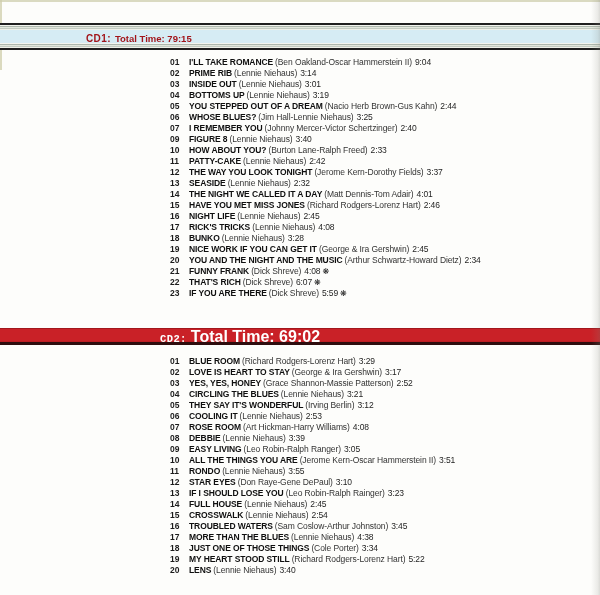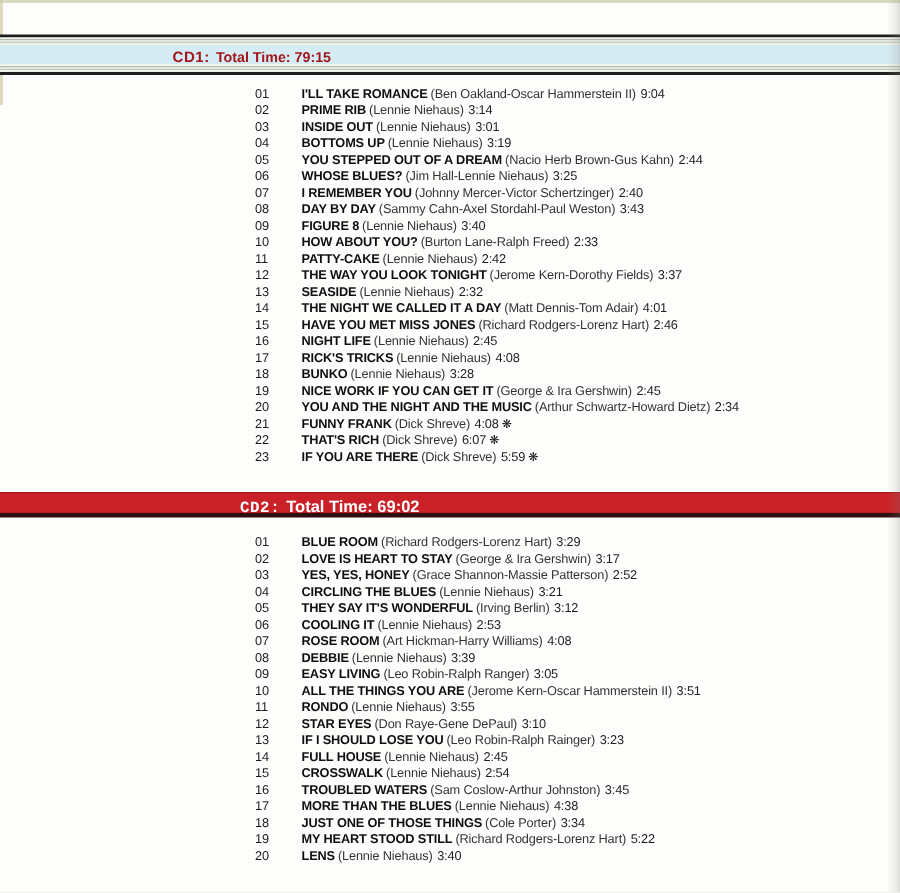--- a/index.html
+++ b/index.html
@@ -19,52 +19,52 @@
     border-top:2px solid var(--rule,#1f1f1f);
     border-bottom:2px solid var(--rule,#1f1f1f);
   }
   .stripes{
     height:5px;
     background:repeating-linear-gradient(180deg,
       #f3f5ef 0 1px,#aeb8ae 1px 2px,#e2e6dc 2px 3px,#c3ccc2 3px 4px,#eff1e9 4px 5px);
   }
   .cd1-blue{
     height:13px;background:var(--cd1-band,#d6ecf4);
-    line-height:13px;padding-left:115px;white-space:nowrap;
+    line-height:13px;padding-left:86px;white-space:nowrap;
   }
   .cd1-blue .hdr-label{
     font-weight:bold;font-size:10px;letter-spacing:.4px;color:var(--cd1-text,#a2151a);
   }
   .cd1-blue .hdr-total{
     font-weight:bold;font-size:9.5px;color:var(--cd1-text,#a2151a);margin-left:4px;
   }
   
   .cd2-header{
     position:absolute;top:328px;left:0;width:100%;height:17px;
     background:linear-gradient(180deg,#a2171c 0 1px,var(--cd2-band,#c92127) 1px 13px,#b01a1f 100%);
     border-bottom:3px solid var(--cd2-rule,#2e0d0e);
     line-height:17px;padding-left:160px;box-sizing:border-box;white-space:nowrap;
   }
   .cd2-header .hdr-label{
     font-weight:bold;font-size:10.5px;letter-spacing:.4px;color:var(--cd2-text,#ffffff);font-family:Liberation Mono, monospace;
   }
   .cd2-header .hdr-total{
-    font-weight:bold;font-size:11px;color:var(--cd2-text,#ffffff);margin-left:4px;
+    font-weight:bold;font-size:16px;color:var(--cd2-text,#ffffff);margin-left:4px;
   }
   
   .tracks{
     position:absolute;left:170px;margin:0;padding:0;list-style:none;
   }
   #cd1-tracks{top:57px;}
   #cd2-tracks{top:356px;}
   .track{
     height:11px;line-height:11px;font-size:8.5px;letter-spacing:-.1px;
     color:var(--track-text,#222);white-space:nowrap;
   }
-  .track .num{display:inline-block;width:13px;margin-right:18px;color:#1c1c1c;}
+  .track .num{display:inline-block;width:13px;margin-right:6px;color:#1c1c1c;font-weight:bold;}
   .track .title{font-weight:bold;color:var(--title-text,#0f0f0f);}
   .track .credits{color:#333;margin-left:2px;}
   .track .time{color:#1e1e1e;margin-left:3px;}
   .track .mark{color:#111;font-size:8px;margin-left:2px;}
 </style>
 </head>
 <body>
 
 <div class="page">
   <div class="edge-top"></div>
@@ -79,21 +79,20 @@
   </header>
 
   <ol class="tracks" id="cd1-tracks">
       <li class="track"><span class="num">01</span><span class="title">I'LL TAKE ROMANCE</span><span class="credits">(Ben Oakland-Oscar Hammerstein II)</span><span class="time">9:04</span></li>
       <li class="track"><span class="num">02</span><span class="title">PRIME RIB</span><span class="credits">(Lennie Niehaus)</span><span class="time">3:14</span></li>
       <li class="track"><span class="num">03</span><span class="title">INSIDE OUT</span><span class="credits">(Lennie Niehaus)</span><span class="time">3:01</span></li>
       <li class="track"><span class="num">04</span><span class="title">BOTTOMS UP</span><span class="credits">(Lennie Niehaus)</span><span class="time">3:19</span></li>
       <li class="track"><span class="num">05</span><span class="title">YOU STEPPED OUT OF A DREAM</span><span class="credits">(Nacio Herb Brown-Gus Kahn)</span><span class="time">2:44</span></li>
       <li class="track"><span class="num">06</span><span class="title">WHOSE BLUES?</span><span class="credits">(Jim Hall-Lennie Niehaus)</span><span class="time">3:25</span></li>
       <li class="track"><span class="num">07</span><span class="title">I REMEMBER YOU</span><span class="credits">(Johnny Mercer-Victor Schertzinger)</span><span class="time">2:40</span></li>
-      <li class="track"><span class="num">08</span><span class="title">DAY BY DAY</span><span class="credits">(Sammy Cahn-Axel Stordahl-Paul Weston)</span><span class="time">3:43</span></li>
       <li class="track"><span class="num">09</span><span class="title">FIGURE 8</span><span class="credits">(Lennie Niehaus)</span><span class="time">3:40</span></li>
       <li class="track"><span class="num">10</span><span class="title">HOW ABOUT YOU?</span><span class="credits">(Burton Lane-Ralph Freed)</span><span class="time">2:33</span></li>
       <li class="track"><span class="num">11</span><span class="title">PATTY-CAKE</span><span class="credits">(Lennie Niehaus)</span><span class="time">2:42</span></li>
       <li class="track"><span class="num">12</span><span class="title">THE WAY YOU LOOK TONIGHT</span><span class="credits">(Jerome Kern-Dorothy Fields)</span><span class="time">3:37</span></li>
       <li class="track"><span class="num">13</span><span class="title">SEASIDE</span><span class="credits">(Lennie Niehaus)</span><span class="time">2:32</span></li>
       <li class="track"><span class="num">14</span><span class="title">THE NIGHT WE CALLED IT A DAY</span><span class="credits">(Matt Dennis-Tom Adair)</span><span class="time">4:01</span></li>
       <li class="track"><span class="num">15</span><span class="title">HAVE YOU MET MISS JONES</span><span class="credits">(Richard Rodgers-Lorenz Hart)</span><span class="time">2:46</span></li>
       <li class="track"><span class="num">16</span><span class="title">NIGHT LIFE</span><span class="credits">(Lennie Niehaus)</span><span class="time">2:45</span></li>
       <li class="track"><span class="num">17</span><span class="title">RICK'S TRICKS</span><span class="credits">(Lennie Niehaus)</span><span class="time">4:08</span></li>
       <li class="track"><span class="num">18</span><span class="title">BUNKO</span><span class="credits">(Lennie Niehaus)</span><span class="time">3:28</span></li>

